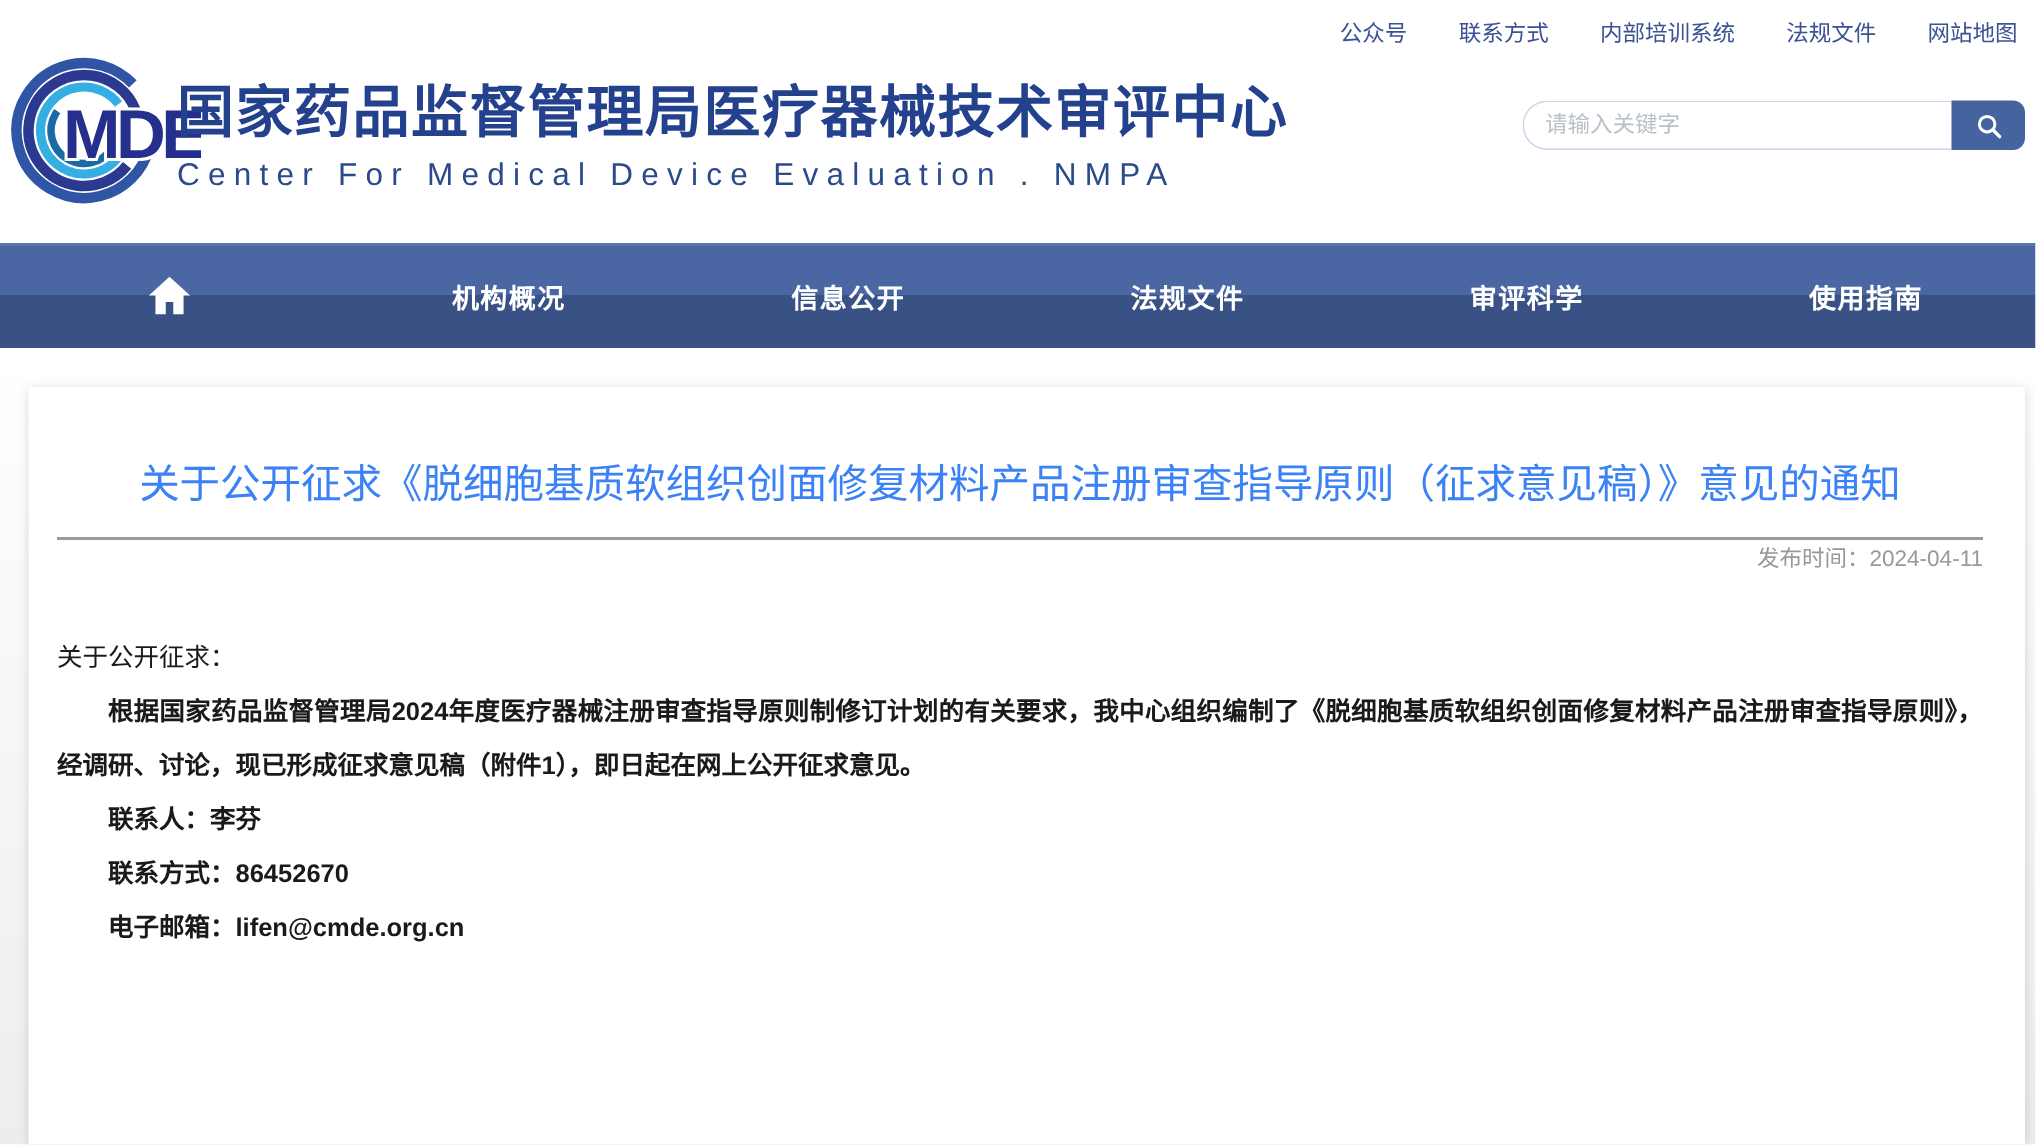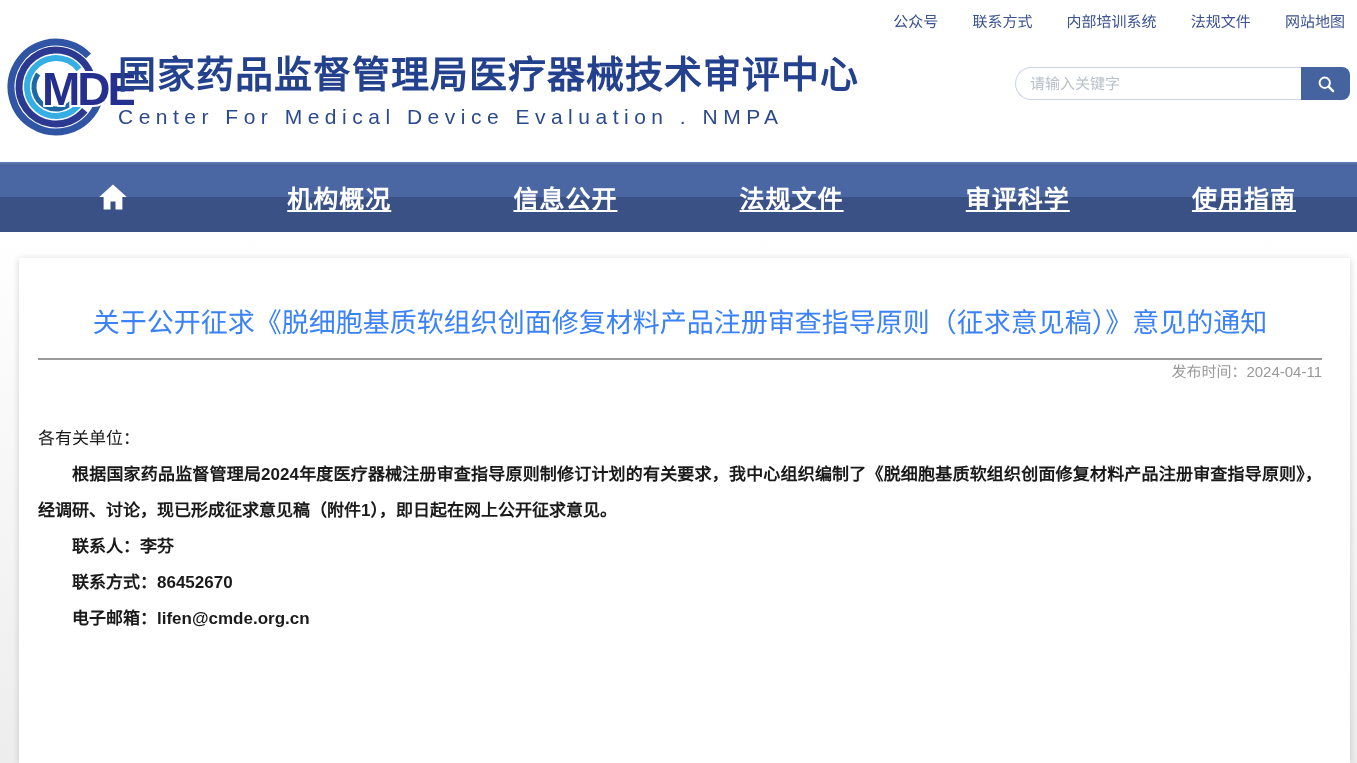--- a/index.html
+++ b/index.html
@@ -23,21 +23,21 @@
     border-radius:17px 0 0 17px; padding:0 14px; font-size:15px; color:#0369a1; outline:none; }
   .search-input::placeholder { color:#b9c0ca; }
   .search-btn { width:49px; height:33px; background:#44639f; border:none;
     border-radius:0 8px 8px 0; cursor:pointer; display:flex; align-items:center; justify-content:center; }
 
   
   .main-nav { width:100%; height:70px; display:flex;
     background:linear-gradient(180deg,#4a67a4 0%,#4a67a4 50%,#3a5186 50%,#3a5186 100%);
     box-shadow:inset 0 2px 0 rgba(255,255,255,0.10); }
   .nav-item { flex:1; display:flex; align-items:center; justify-content:center;
-    color:#ffffff; font-size:25px; font-weight:bold; cursor:pointer; letter-spacing:1px;text-decoration:underline; }
+    color:#ffffff; font-size:18px; font-weight:bold; cursor:pointer; letter-spacing:1px; }
 
   
   .page-bg { width:100%; height:531px; background:linear-gradient(180deg,#ffffff 0%,#ededed 100%);
     padding:26px 7px 0 19px; }
   .card { width:1331px; min-height:505px; background:#ffffff;
     box-shadow:0 1px 7px rgba(0,0,0,0.16); padding:40px 28px 40px 19px; }
 
   .article-title { font-size:27px; color:#3b82f6; font-weight:normal; text-align:center;
     line-height:50px; margin:0 25px 0 25px; }
   .title-divider { border:none; border-top:2px solid #9a9a9a; margin:10px 0 0 0; }
@@ -101,21 +101,21 @@
 <div class="page-bg">
   <article class="card">
 
     <h1 class="article-title">关于公开征求《脱细胞基质软组织创面修复材料产品注册审查指导原则（征求意见稿）》意见的通知</h1>
 
     <hr class="title-divider">
 
     <div class="publish-line">发布时间：2024-04-11</div>
 
     <div class="article-body">
-      <p>各有关单位：</p>
+      <p>关于公开征求：</p>
       <p class="para-indent">根据国家药品监督管理局2024年度医疗器械注册审查指导原则制修订计划的有关要求，我中心组织编制了《脱细胞基质软组织创面修复材料产品注册审查指导原则》，经调研、讨论，现已形成征求意见稿（附件1），即日起在网上公开征求意见。</p>
       <p class="para-indent">联系人：李芬</p>
       <p class="para-indent">联系方式：86452670</p>
       <p class="para-indent">电子邮箱：lifen@cmde.org.cn</p>
     </div>
 
   </article>
 </div>
 
 </body></html>

